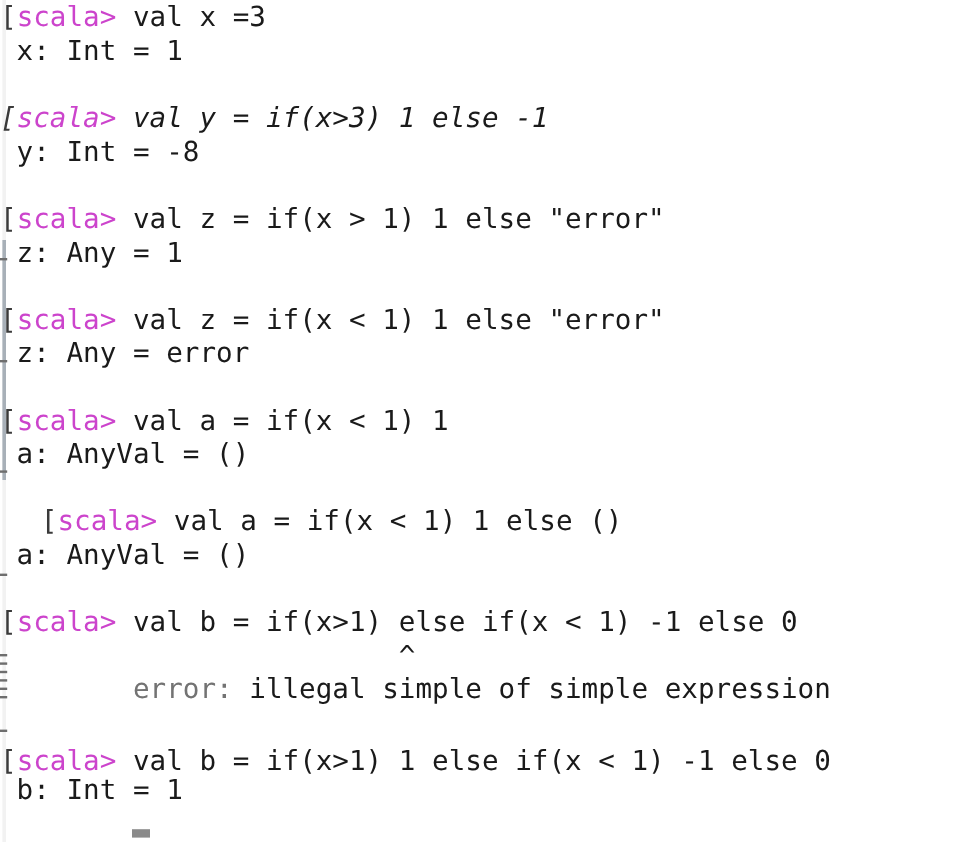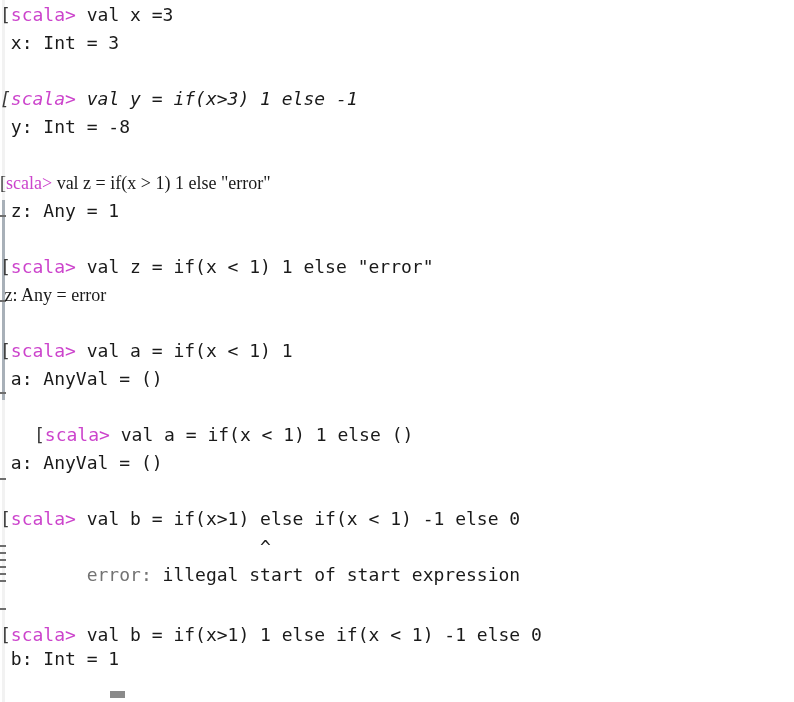--- a/index.html
+++ b/index.html
@@ -59,21 +59,21 @@
     width: 794px;
     height: 702px;
     padding: 0;
   }
 
   .line {
     position: absolute;
     left: 0;
     height: 28px;
     line-height: 28px;
-    font-size: 18px;
+    font-size: 23px;
     letter-spacing: 0px;
     color: #1a1a1a;
     white-space: pre;
   }
 
   .prompt-bracket { color: #3a3a3a; }
   .prompt { color: #cc44cc; }
   .err { color: #737373; }
   .caret-line { color: #1a1a1a; }
 
@@ -100,40 +100,40 @@
         <div class="gutter-tick" style="top: 559px;"></div>
         <div class="gutter-tick" style="top: 566px;"></div>
         <div class="gutter-tick" style="top: 573px;"></div>
         <div class="gutter-tick" style="top: 580px;"></div>
         <div class="gutter-tick" style="top: 608px;"></div>
       </div>
   </div>
 
   <div class="screen" id="screen">
       <div class="line" style="top: 1px;"><span class="prompt-bracket">[</span><span class="prompt">scala&gt;</span><span> val x =3</span></div>
-      <div class="line" style="top: 29px;"> x: Int = 3</div>
+      <div class="line" style="top: 29px;"> x: Int = 1</div>
       <div class="line" style="top: 57px;">&nbsp;</div>
       <div class="line" style="top: 85px; font-style: italic;"><span class="prompt-bracket">[</span><span class="prompt">scala&gt;</span><span> val y = if(x&gt;3) 1 else -1</span></div>
       <div class="line" style="top: 113px;"> y: Int = -8</div>
       <div class="line" style="top: 141px;">&nbsp;</div>
-      <div class="line" style="top: 169px; font-family: Liberation Serif, serif;"><span class="prompt-bracket">[</span><span class="prompt">scala&gt;</span><span> val z = if(x &gt; 1) 1 else "error"</span></div>
+      <div class="line" style="top: 169px;"><span class="prompt-bracket">[</span><span class="prompt">scala&gt;</span><span> val z = if(x &gt; 1) 1 else "error"</span></div>
       <div class="line" style="top: 197px;"> z: Any = 1</div>
       <div class="line" style="top: 225px;">&nbsp;</div>
       <div class="line" style="top: 253px;"><span class="prompt-bracket">[</span><span class="prompt">scala&gt;</span><span> val z = if(x &lt; 1) 1 else "error"</span></div>
-      <div class="line" style="top: 281px; font-family: Liberation Serif, serif;"> z: Any = error</div>
+      <div class="line" style="top: 281px;"> z: Any = error</div>
       <div class="line" style="top: 309px;">&nbsp;</div>
       <div class="line" style="top: 337px;"><span class="prompt-bracket">[</span><span class="prompt">scala&gt;</span><span> val a = if(x &lt; 1) 1</span></div>
       <div class="line" style="top: 365px;"> a: AnyVal = ()</div>
       <div class="line" style="top: 393px;">&nbsp;</div>
       <div class="line" style="top: 421px; margin-left: 34px;"><span class="prompt-bracket">[</span><span class="prompt">scala&gt;</span><span> val a = if(x &lt; 1) 1 else ()</span></div>
       <div class="line" style="top: 449px;"> a: AnyVal = ()</div>
       <div class="line" style="top: 477px;">&nbsp;</div>
       <div class="line" style="top: 505px;"><span class="prompt-bracket">[</span><span class="prompt">scala&gt;</span><span> val b = if(x&gt;1) else if(x &lt; 1) -1 else 0</span></div>
       <div class="line caret-line" style="top: 533px;">                        ^</div>
-      <div class="line" style="top: 561px;"><span class="err">        error:</span><span> illegal start of start expression</span></div>
+      <div class="line" style="top: 561px;"><span class="err">        error:</span><span> illegal simple of simple expression</span></div>
       <div class="line" style="top: 589px;">&nbsp;</div>
       <div class="line" style="top: 587px; margin-top: 34px;"><span class="prompt-bracket">[</span><span class="prompt">scala&gt;</span><span> val b = if(x&gt;1) 1 else if(x &lt; 1) -1 else 0</span></div>
       <div class="line" style="top: 645px; text-align: right;"> b: Int = 1</div>
       <div class="line" style="top: 673px;">&nbsp;</div>
     </div>
 
   <div class="cursor-block" id="cursor" style="left: 110px; top: 691px; width: 15px; height: 7px; background: rgb(138, 138, 138);"></div>
 
 </div>
 

